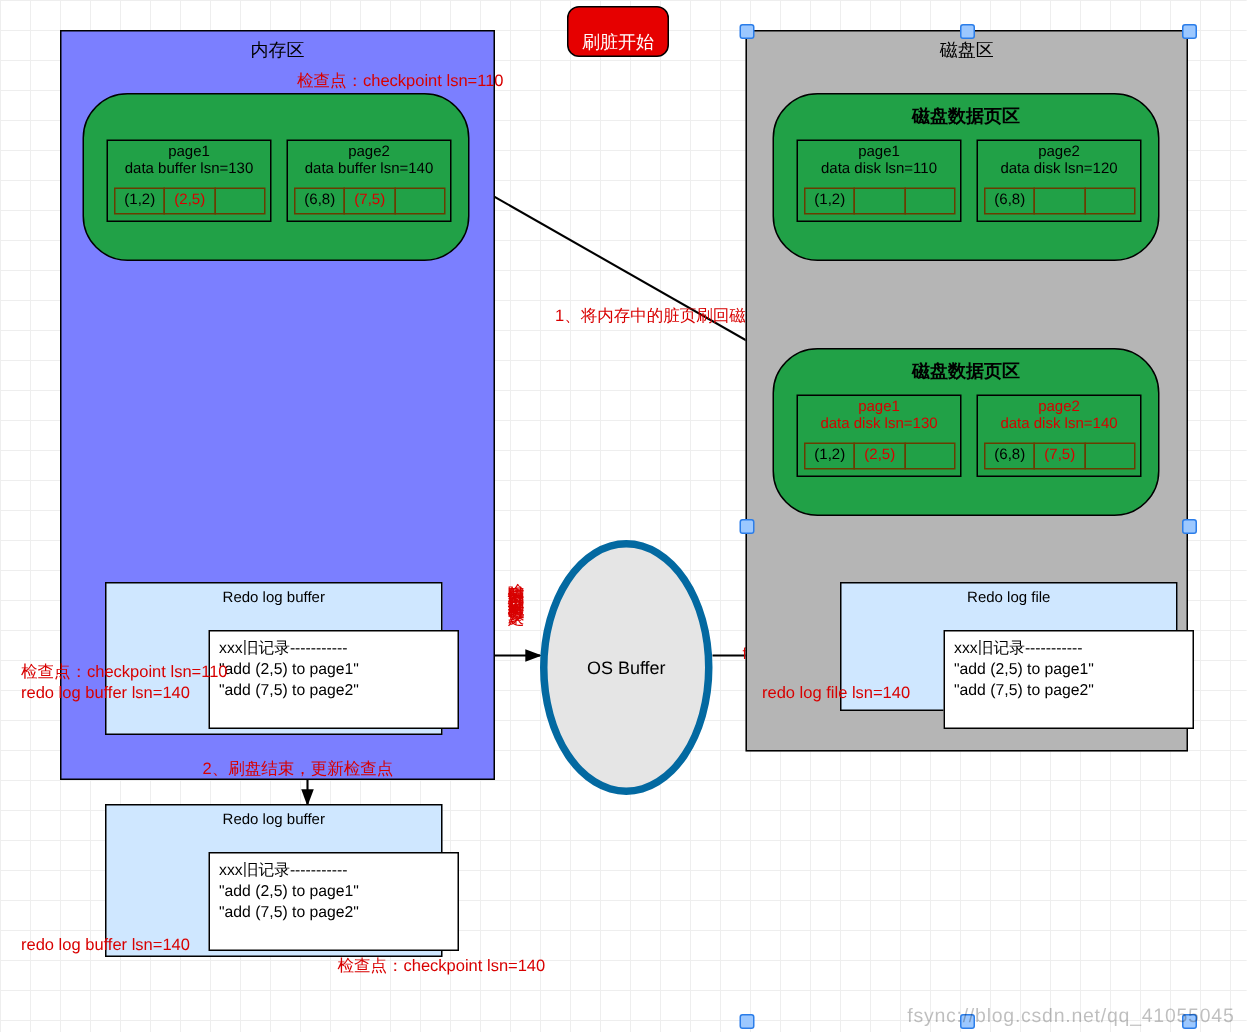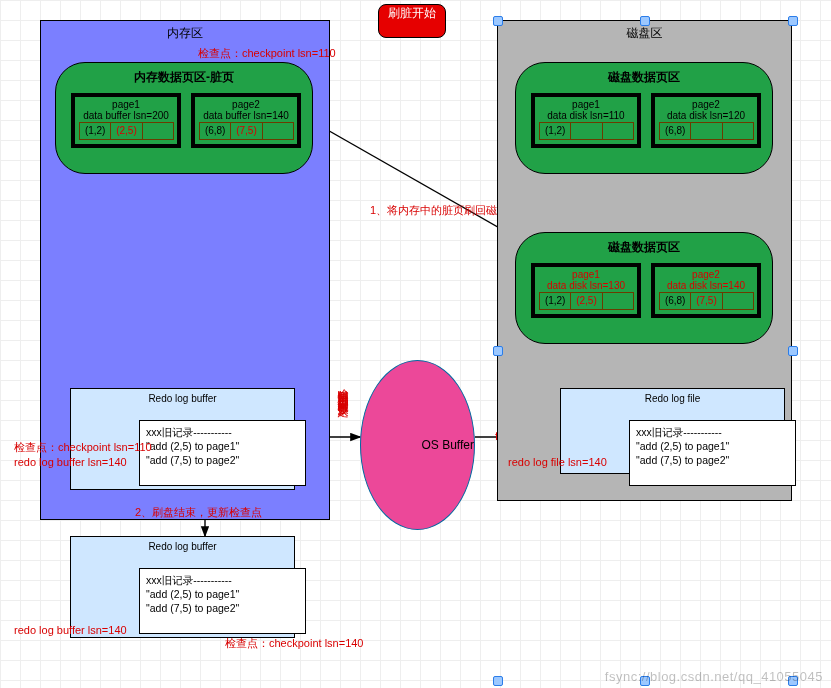--- a/index.html
+++ b/index.html
@@ -35,21 +35,21 @@
     border: 1px solid #000;
     border-radius: 30px;
   }
   .green-title {
     position: absolute; top: 6px; left: 0; right: 0; text-align: center;
     font-size: 12px; font-weight: bold;
   }
   .page {
     position: absolute;
     background: #21a147;
-    border: 4px solid #000000;
+    border: 1px solid #000000;
     box-sizing: border-box;
     text-align: center;
     font-size: 10px;
     padding-top: 2px;
   }
   .page.red-text > .page-hdr { color: #d80000; }
   .slots {
     position: absolute;
     left: 4px; right: 4px; bottom: 4px; height: 18px;
     display: flex;
@@ -73,32 +73,32 @@
   .white-card {
     position: absolute;
     background: #fff;
     border: 1px solid #000;
     font-size: 10.5px;
     line-height: 14px;
     padding: 4px 6px;
     text-align: left;
   }
   .os-buffer {
-    background: #ec4899;
-    border: 1px solid #0369a1;
+    background: #e5e5e5;
+    border: 5px solid #0369a1;
     border-radius: 50% / 50%;
-    display: flex; align-items: center; justify-content: flex-end;
+    display: flex; align-items: center; justify-content: center;
     font-size: 12px;
   }
   .badge-red {
     background: #e60000;
     border: 1px solid #000;
     border-radius: 8px;
     color: #fff;
-    display: flex; align-items: flex-start; justify-content: center;
+    display: flex; align-items: flex-end; justify-content: center;
     font-size: 12px;
   }
   .label-red { color: #d80000; position: absolute; font-size: 11px; white-space: nowrap; }
   .watermark {
     position: absolute; right: 8px; bottom: 4px;
     color: rgba(0,0,0,0.25); font-size: 13px; letter-spacing: 0.5px;
   }
   .vtext { writing-mode: vertical-rl; text-orientation: upright; letter-spacing: 1px; font-size: 11px; color:#d80000;}
   .sel-handle { position:absolute; width:8px; height:8px; border:1px solid #2b7de9; background:#9cc8ff; border-radius:2px;}
 </style>
@@ -126,26 +126,25 @@
 <div class="box badge-red" style="left:378px; top:4px; width:68px; height:34px;">
   <span>刷脏开始</span>
 </div>
 
 <div class="box region memory" style="left:40px; top:20px; width:290px; height:500px;">
   <div class="region-title">内存区</div>
 </div>
 <div class="label-red" style="left:198px; top:46px;">检查点：checkpoint lsn=110</div>
 
 <div class="box green-group" style="left:55px; top:62px; width:258px; height:112px;">
-  <div class="green-title">内存数据页区-脏页</div>
 
   <div class="page" style="left:15px; top:30px; width:110px; height:55px;">
     <div class="page-hdr">
       <div>page1</div>
-      <div>data buffer lsn=200</div>
+      <div>data buffer lsn=130</div>
     </div>
     <div class="slots">
       <div class="slot">(1,2)</div>
       <div class="slot red">(2,5)</div>
       <div class="slot"></div>
     </div>
   </div>
 
   <div class="page" style="left:135px; top:30px; width:110px; height:55px;">
     <div class="page-hdr">

